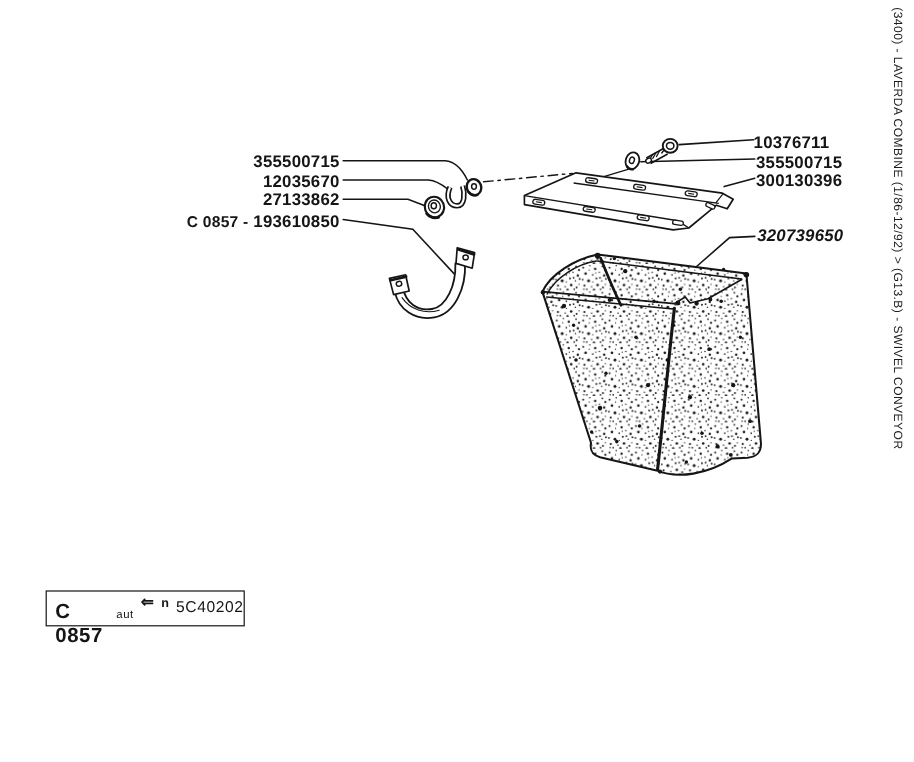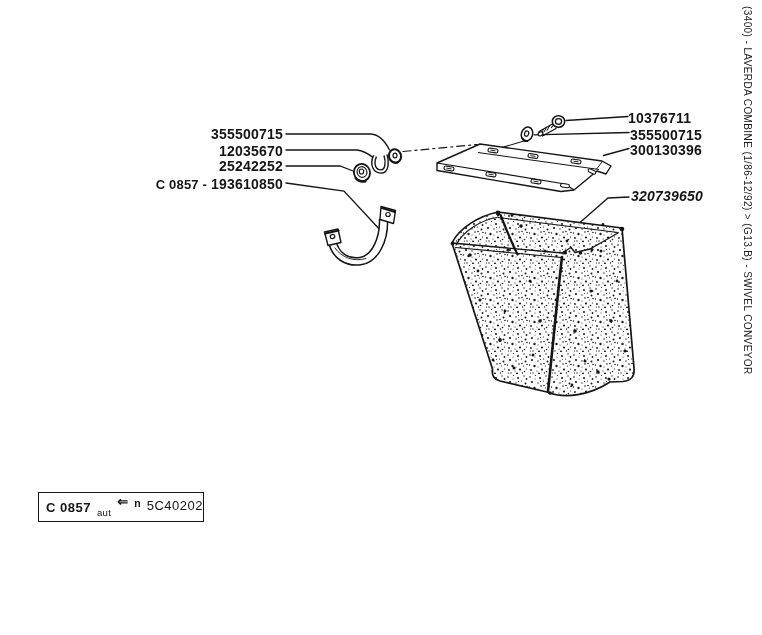--- a/index.html
+++ b/index.html
@@ -41,21 +41,21 @@
     width:166px;height:30px;
     border:1.6px solid #151515;
     box-sizing:border-box;
     display:flex;
     align-items:flex-start;
     padding-left:7px;
     gap:6px;
     color:#151515;
     background:#fff;
   }
-  .validity-box .model{font-weight:bold;font-size:13px;margin-top:7px;letter-spacing:0.5px;}
+  .validity-box .model{font-weight:bold;font-size:17px;margin-top:7px;letter-spacing:0.5px;}
   .validity-box .qual{font-size:9.5px;margin-top:14px;letter-spacing:0.4px;}
   .validity-box .arrow{font-size:13px;font-weight:bold;margin-top:2.5px;line-height:12px;}
   .validity-box .nmark{font-weight:bold;font-size:10.5px;margin-top:4px;}
   .validity-box .serial{font-size:13px;margin-top:4.5px;letter-spacing:0.5px;}
 </style>
 </head>
 <body>
 
 <div class="page">
 
@@ -238,21 +238,21 @@
           <circle cx="609" cy="379" r="1.6"></circle>
           <circle cx="493" cy="360" r="1.4"></circle>
         <circle cx="533" cy="355" r="1.5"></circle>
           <circle cx="572" cy="385" r="1.4"></circle>
       </g>
     </g>
   </svg>
 
   <div class="callout left" style="top:128px;right:479px;">355500715</div>
   <div class="callout left" style="top:145px;right:479px;">12035670</div>
-  <div class="callout left" style="top:160px;right:479px;">25242252</div>
+  <div class="callout left" style="top:160px;right:479px;">27133862</div>
   <div class="callout left" style="top:178px;right:479px;">
     <span class="prefix">C 0857 -</span><span>193610850</span>
   </div>
 
   <div class="callout" style="top:112px;left:628px;">10376711</div>
   <div class="callout" style="top:129px;left:630px;">355500715</div>
   <div class="callout" style="top:144px;left:630px;">300130396</div>
   <div class="callout" style="top:190px;left:631px;font-style:italic;">320739650</div>
 
   <div class="breadcrumb-vertical">(3400) - LAVERDA COMBINE (1/86-12/92) &gt; (G13.B) - SWIVEL CONVEYOR</div>

